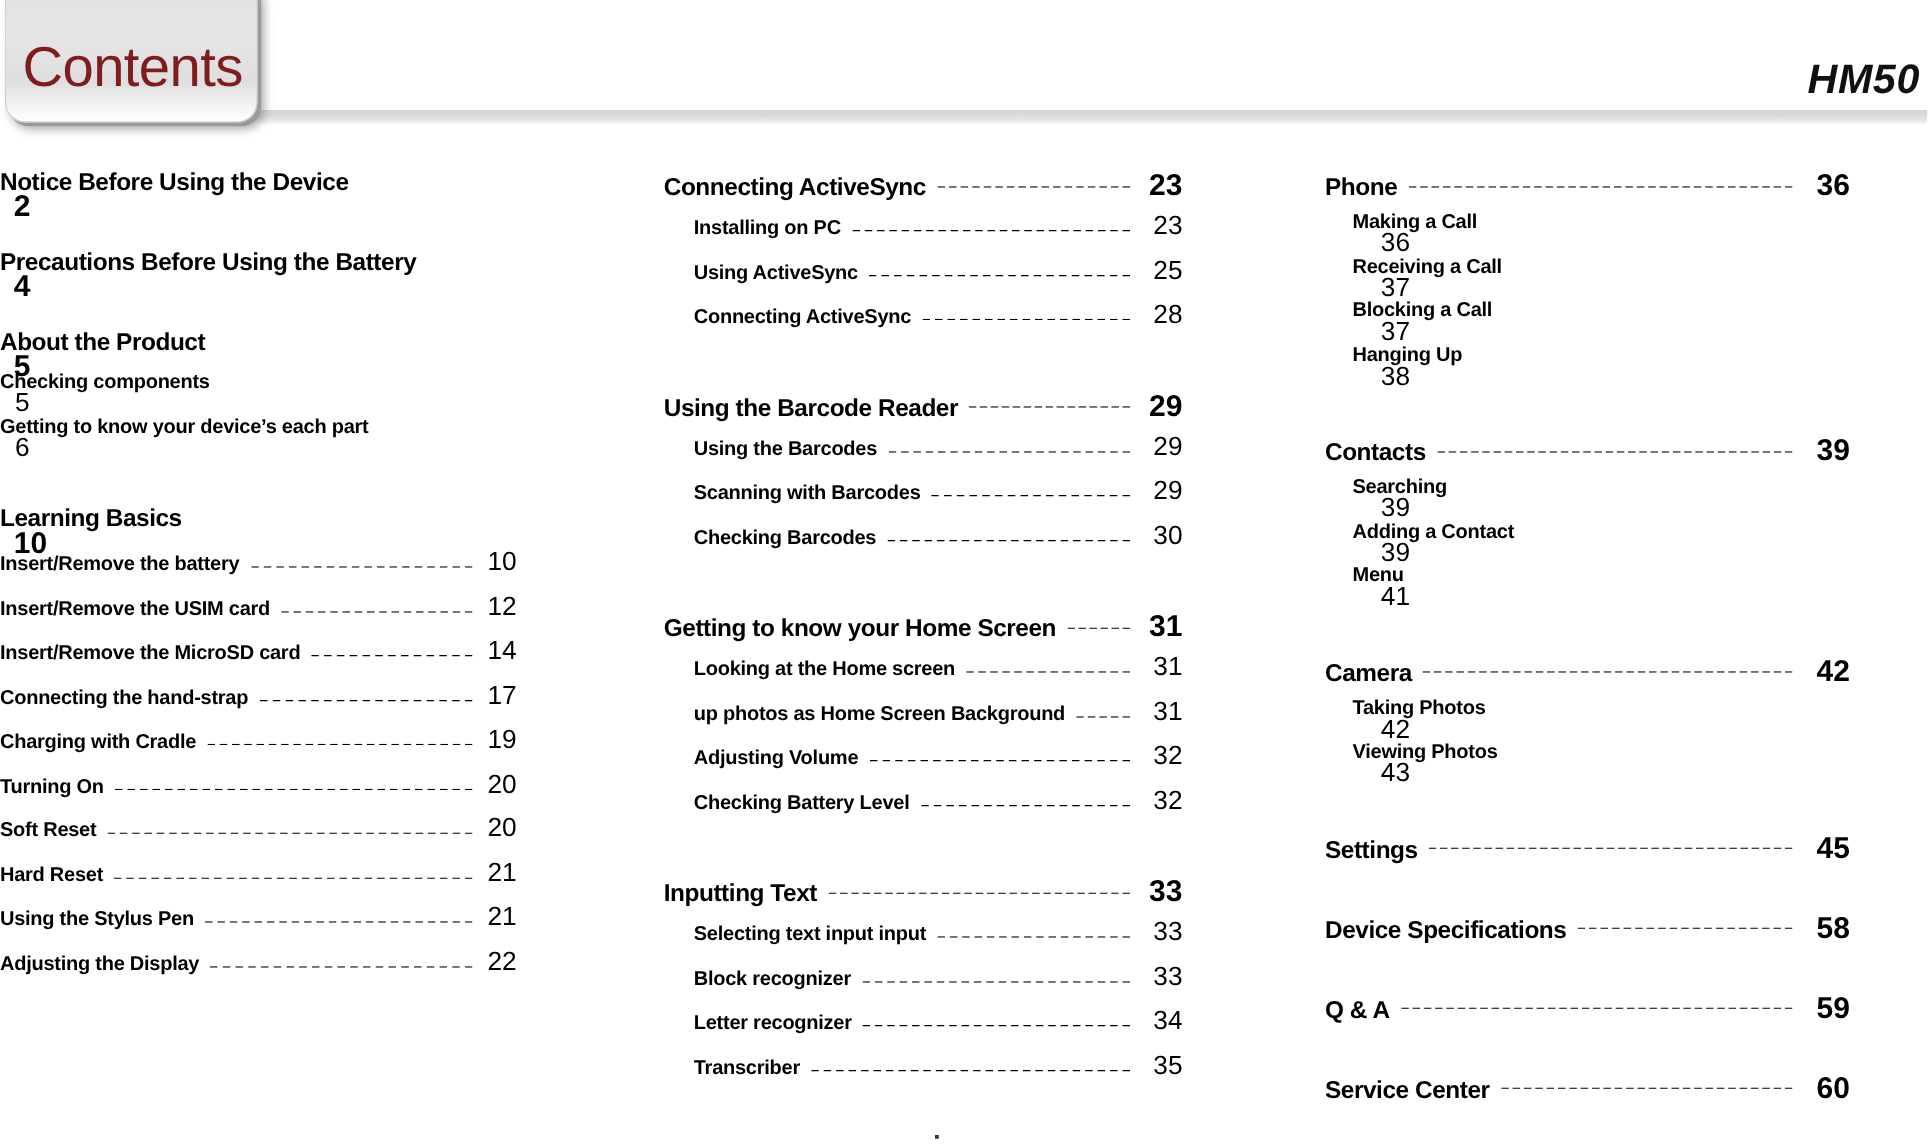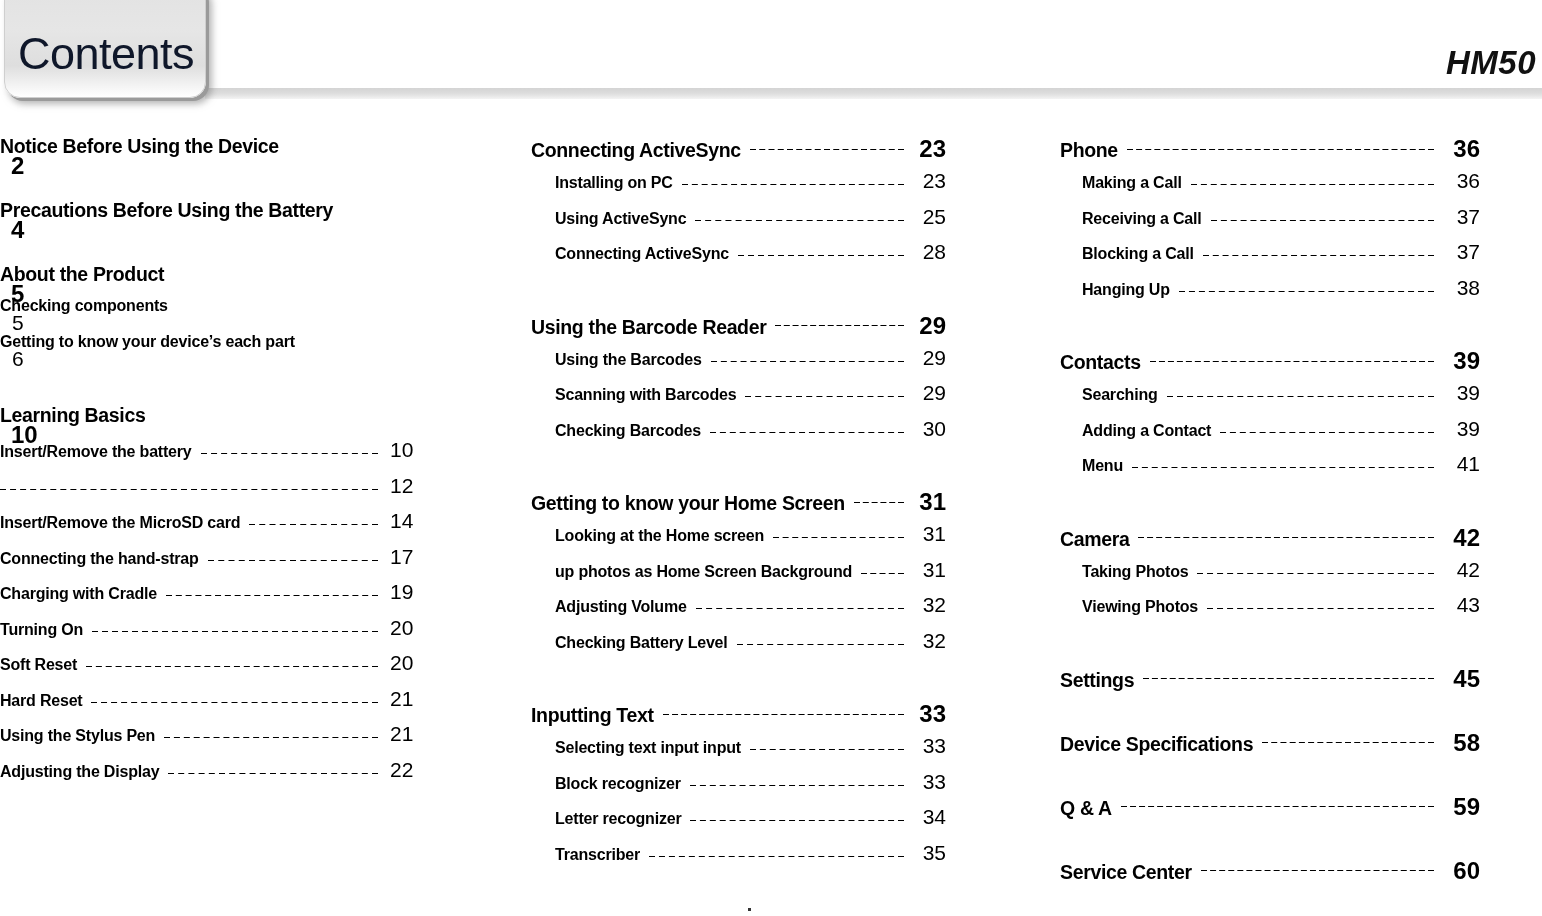--- a/index.html
+++ b/index.html
@@ -43,21 +43,21 @@
     border: 1px solid #cfcfcf;
     box-sizing: border-box;
   }
   #contents-tab-label {
     position: absolute;
     left: 18px;
     top: 24px;
     font-size: 45px;
     font-weight: 400;
     letter-spacing: -0.5px;
-    color: #0f172a;
+    color: #7f1d1d;
     line-height: 60px;
   }
   #model-name {
     position: absolute;
     right: 6px;
     top: 44px;
     font-size: 33px;
     font-weight: bold;
     font-style: italic;
     letter-spacing: 0.5px;
@@ -142,21 +142,21 @@
   
   #col-2 .entry.head { height: 34px; }
   #col-2 .entry.sub  { height: 35.5px; }
   #col-2 .entry .pagenum { width: 42px; text-align: right; }
   #col-2 .sub-indent { padding-left: 24px; }
 
   
   #col-3 .entry.head { height: 34px; }
   #col-3 .entry.sub  { height: 35.5px; }
   #col-3 .entry .pagenum { width: 46px; text-align: right; }
-  #col-3 .sub-indent { padding-left: 22px; }
+  #col-3 .sub-indent { padding-left: 22px; flex-direction: column; }
   .gap-md { height: 30px; }
   .gap-lg { height: 36px; }
 
   #footer-dot {
     position: absolute;
     left: 748px;
     top: 908px;
     width: 3px;
     height: 3px;
     background: #333333;
@@ -212,20 +212,21 @@
         <span class="label">Learning Basics</span>
         <span class="leader"></span>
         <span class="pagenum">10</span>
       </div>
       <div class="entry sub sub-indent">
         <span class="label">Insert/Remove the battery</span>
         <span class="leader"></span>
         <span class="pagenum">10</span>
       </div>
       <div class="entry sub sub-indent">
+        <span class="label">Insert/Remove the USIM card</span>
         <span class="leader"></span>
         <span class="pagenum">12</span>
       </div>
       <div class="entry sub sub-indent">
         <span class="label">Insert/Remove the MicroSD card</span>
         <span class="leader"></span>
         <span class="pagenum">14</span>
       </div>
       <div class="entry sub sub-indent">
         <span class="label">Connecting the hand-strap</span>

